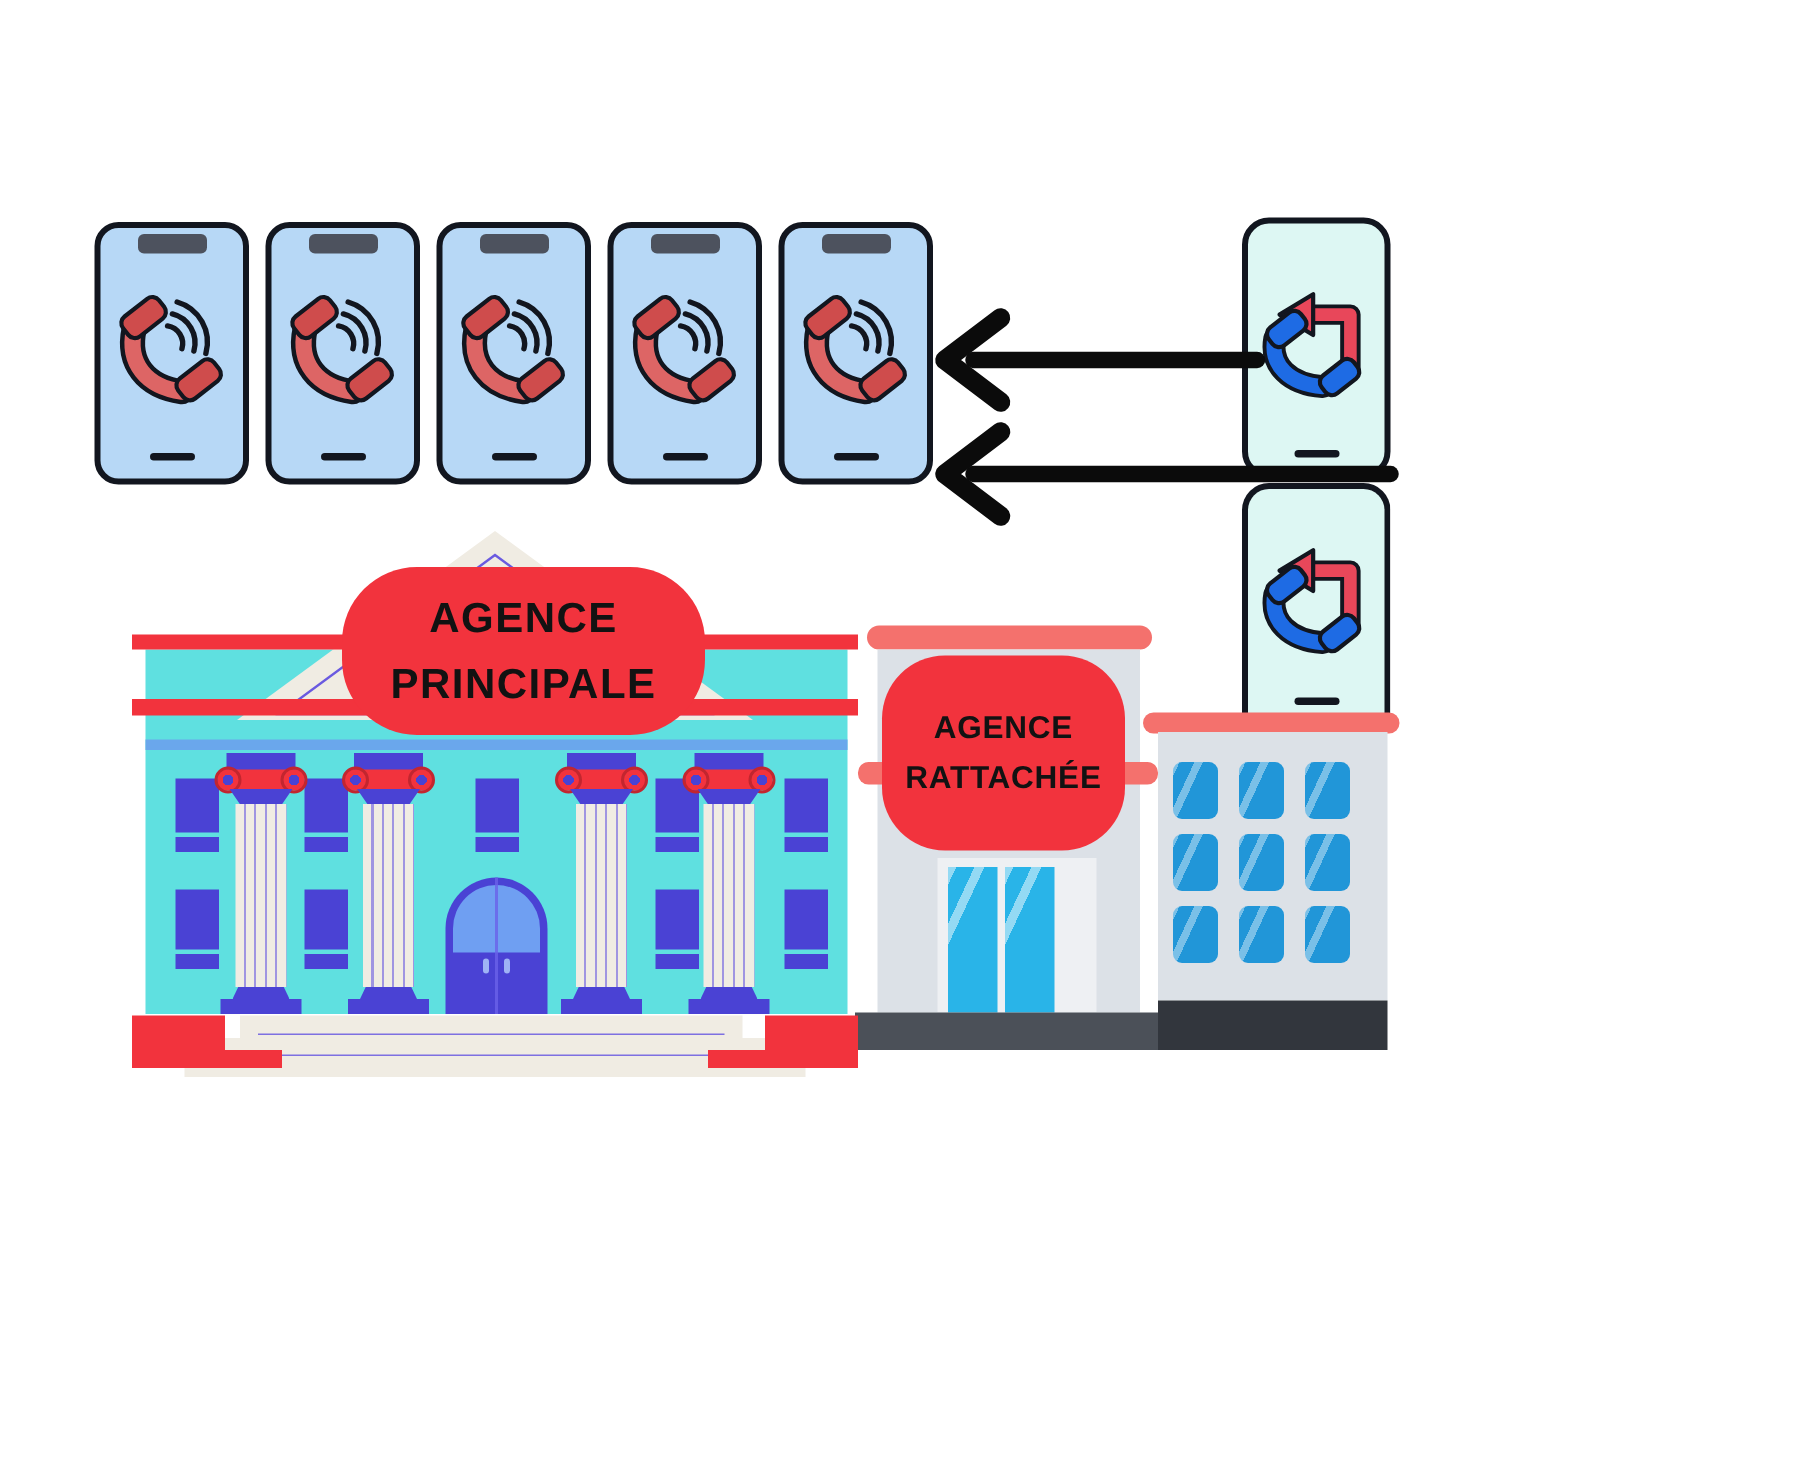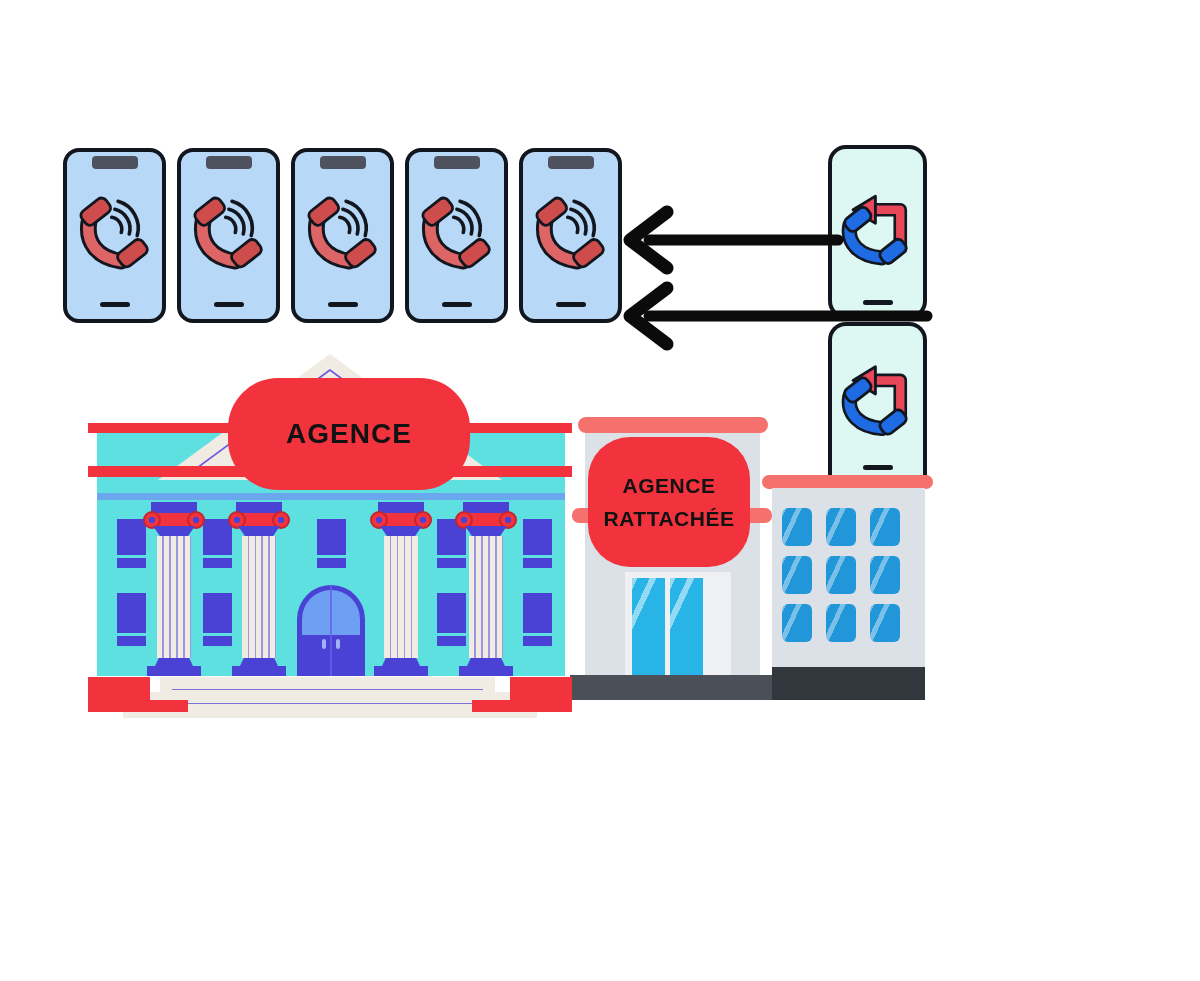--- a/index.html
+++ b/index.html
@@ -397,16 +397,17 @@
     <div class="step s1"></div>
     <div class="step s2"></div>
     <div class="step s3"></div>
     <div class="rs rl-a"></div>
     <div class="rs rl-b"></div>
     <div class="rs rr-a"></div>
     <div class="rs rr-b"></div>
 
     <div class="badge" id="badge-principal">
       <span>AGENCE</span>
+      <span>PRINCIPALE</span>
     </div>
   </div>
 
 </div>
 
 </body></html>

